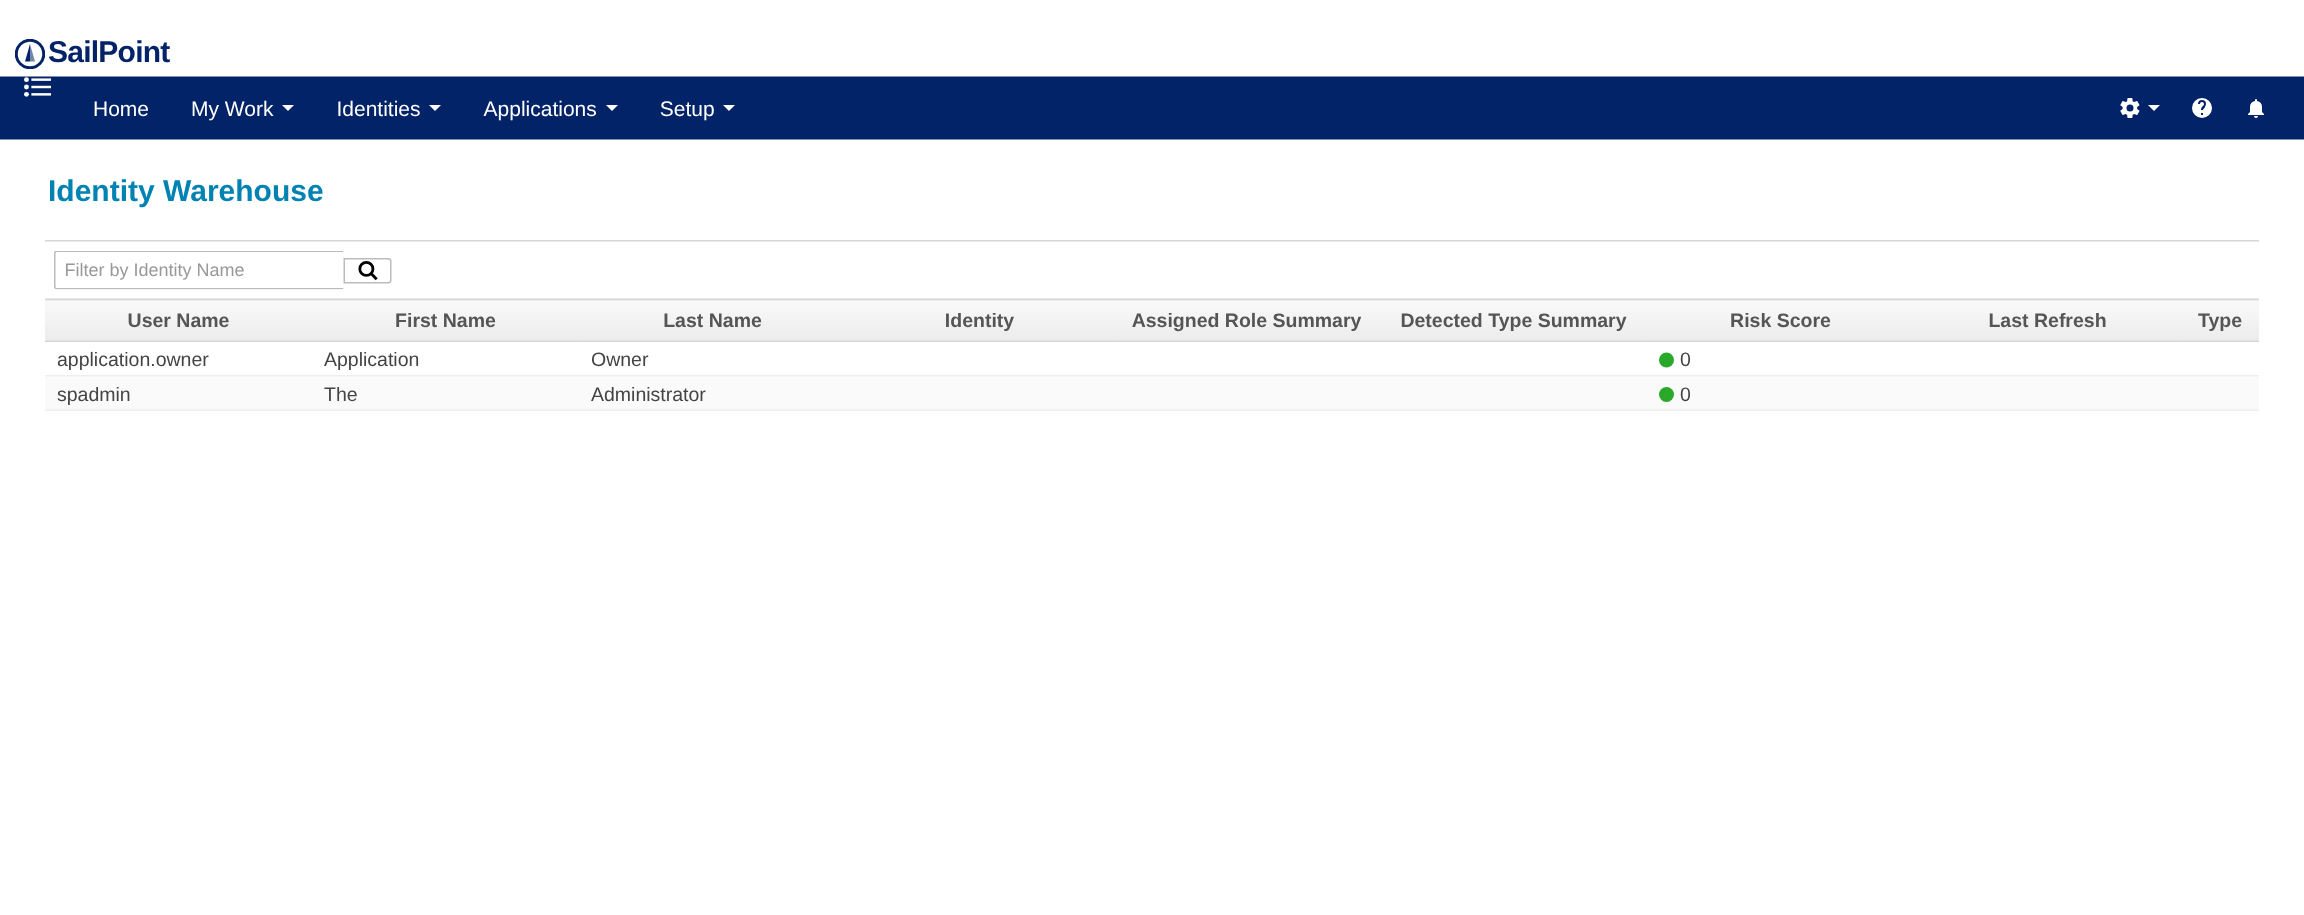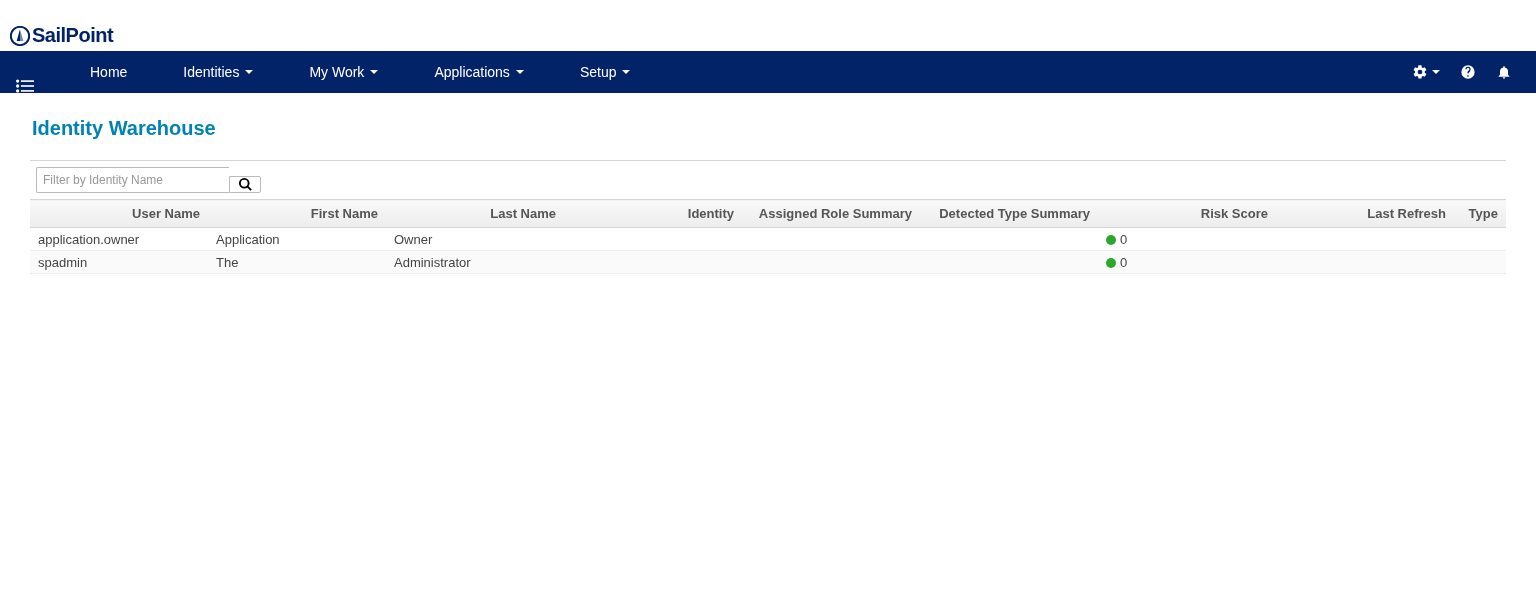--- a/index.html
+++ b/index.html
@@ -33,22 +33,21 @@
   .navbar {
     background: #022367;
     color: #fff;
     display: flex;
     align-items: center;
     height: 42px;
     padding: 0 10px;
   }
   .nav-left {
     display: flex;
-    align-items: flex-end;
-    gap: 28px;
+    align-items: flex-start;
   }
   .nav-right {
     margin-left: auto;
     display: flex;
     align-items: center;
     padding-right: 4px;
   }
   .menu-toggle {
     color: #fff;
     display: flex;
@@ -100,21 +99,21 @@
     border: 1px solid #d6d6d6;
     border-left: none;
     border-right: none;
     border-bottom: none;
   }
 
   
   .filter-row {
     padding: 6px 6px;
     display: flex;
-    align-items: flex-end;
+    align-items: center;
   }
   .filter-input {
     width: 180px;
     height: 24px;
     border: 1px solid #bbb;
     border-right: none;
     border-radius: 2px 0 0 2px;
     padding: 0 6px;
     font-size: 12px;
     color: #555;
@@ -137,21 +136,21 @@
   
   table.identity-table {
     width: 100%;
     border-collapse: collapse;
     font-size: 13px;
   }
   table.identity-table thead th {
     background: linear-gradient(#f9f9f9, #ececec);
     border-top: 1px solid #d6d6d6;
     border-bottom: 1px solid #d6d6d6;
-    text-align: right;
+    text-align: center;
     font-weight: 700;
     color: #555;
     padding: 6px 8px;
     white-space: nowrap;
   }
   table.identity-table tbody td {
     padding: 3px 8px;
     border-bottom: 1px solid #eee;
     color: #444;
     white-space: nowrap;
@@ -196,25 +195,25 @@
           <rect x="6" y="7" width="16" height="2"></rect>
         <circle cx="2" cy="14" r="2"></circle>
           <rect x="6" y="13" width="16" height="2"></rect>
       </svg>
     </div>
 
     <div class="nav-item">
       <span>Home</span>
     </div>
     <div class="nav-item">
+      <span>My Work</span>
+      <span class="caret"></span>
+    </div>
+    <div class="nav-item">
       <span>Identities</span>
-      <span class="caret"></span>
-    </div>
-    <div class="nav-item">
-      <span>My Work</span>
       <span class="caret"></span>
     </div>
     <div class="nav-item">
       <span>Applications</span>
       <span class="caret"></span>
     </div>
     <div class="nav-item">
       <span>Setup</span>
       <span class="caret"></span>
     </div>

